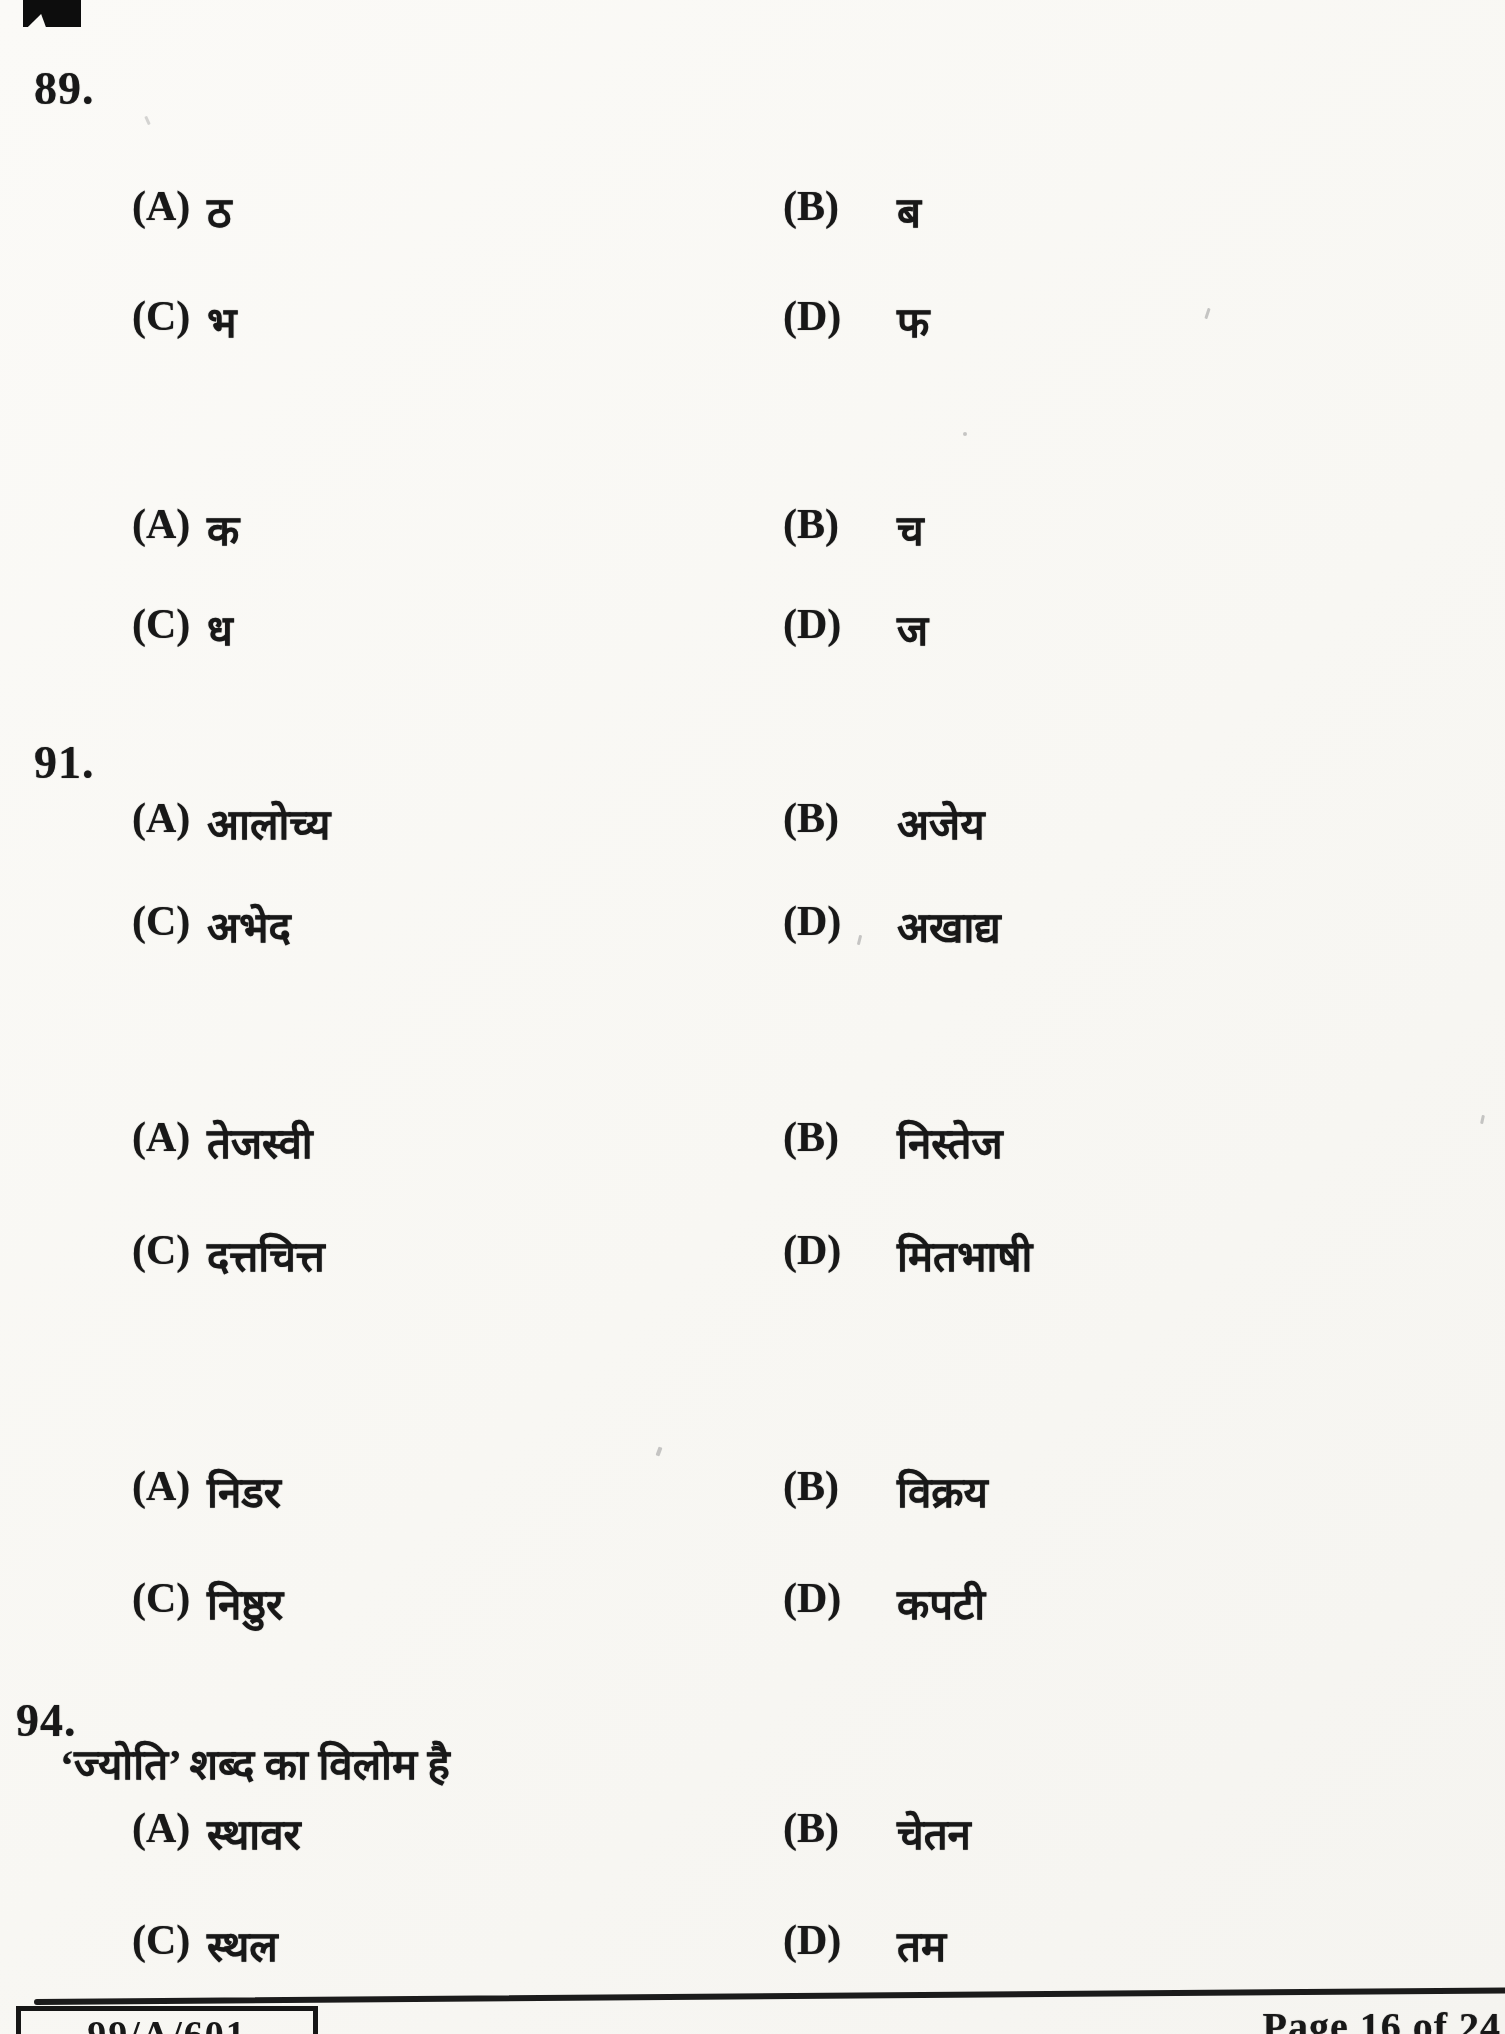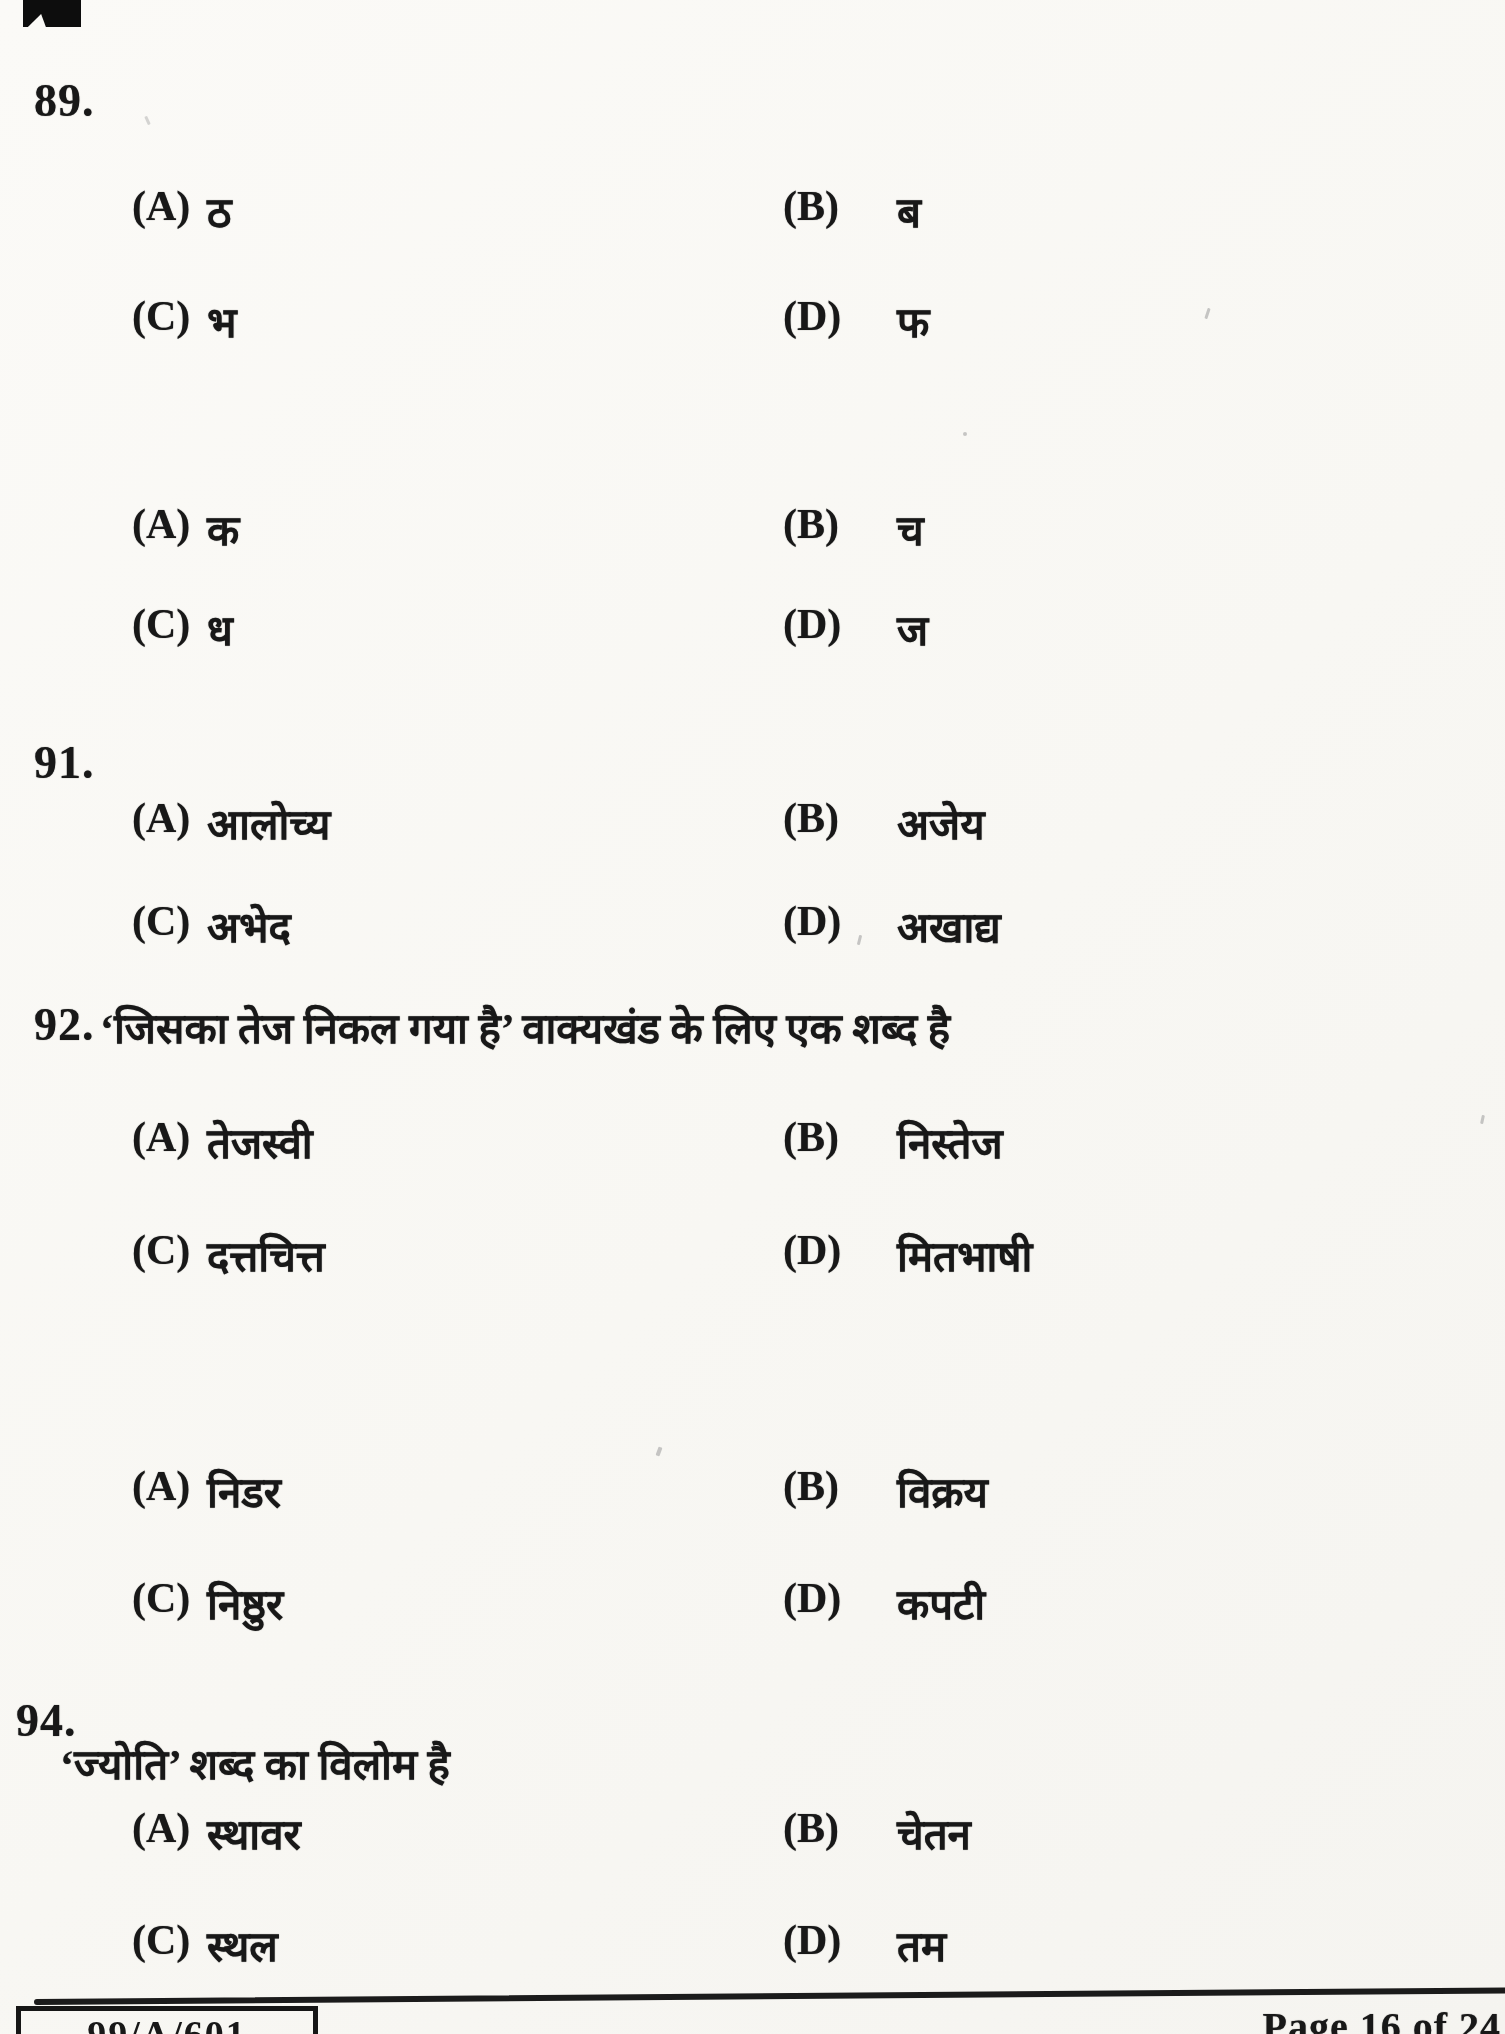--- a/index.html
+++ b/index.html
@@ -81,21 +81,21 @@
 </style>
 </head>
 <body>
 
 <div class="page">
 
   <div class="corner-logo">
     <div class="notch"></div>
   </div>
 
-  <div class="qheader" style="top:74px">
+  <div class="qheader" style="top:62px">
     <span class="qnum">89.</span>
   </div>
   <div class="optrow" style="top:182px">
     <span class="lbl l">(A)</span>
     <span class="txt l">ठ</span>
     <span class="lbl r">(B)</span>
     <span class="txt r">ब</span>
   </div>
   <div class="optrow" style="top:292px">
     <span class="lbl l">(C)</span>
@@ -126,24 +126,20 @@
     <span class="lbl r">(B)</span>
     <span class="txt r">अजेय</span>
   </div>
   <div class="optrow" style="top:897px">
     <span class="lbl l">(C)</span>
     <span class="txt l">अभेद</span>
     <span class="lbl r">(D)</span>
     <span class="txt r">अखाद्य</span>
   </div>
 
-  <div class="qheader" style="top:998px">
-    <span class="qnum">92.</span>
-    <span class="qtext">‘जिसका तेज निकल गया है’ वाक्यखंड के लिए एक शब्द है</span>
-  </div>
   <div class="optrow" style="top:1113px">
     <span class="lbl l">(A)</span>
     <span class="txt l">तेजस्वी</span>
     <span class="lbl r">(B)</span>
     <span class="txt r">निस्तेज</span>
   </div>
   <div class="optrow" style="top:1226px">
     <span class="lbl l">(C)</span>
     <span class="txt l">दत्तचित्त</span>
     <span class="lbl r">(D)</span>

